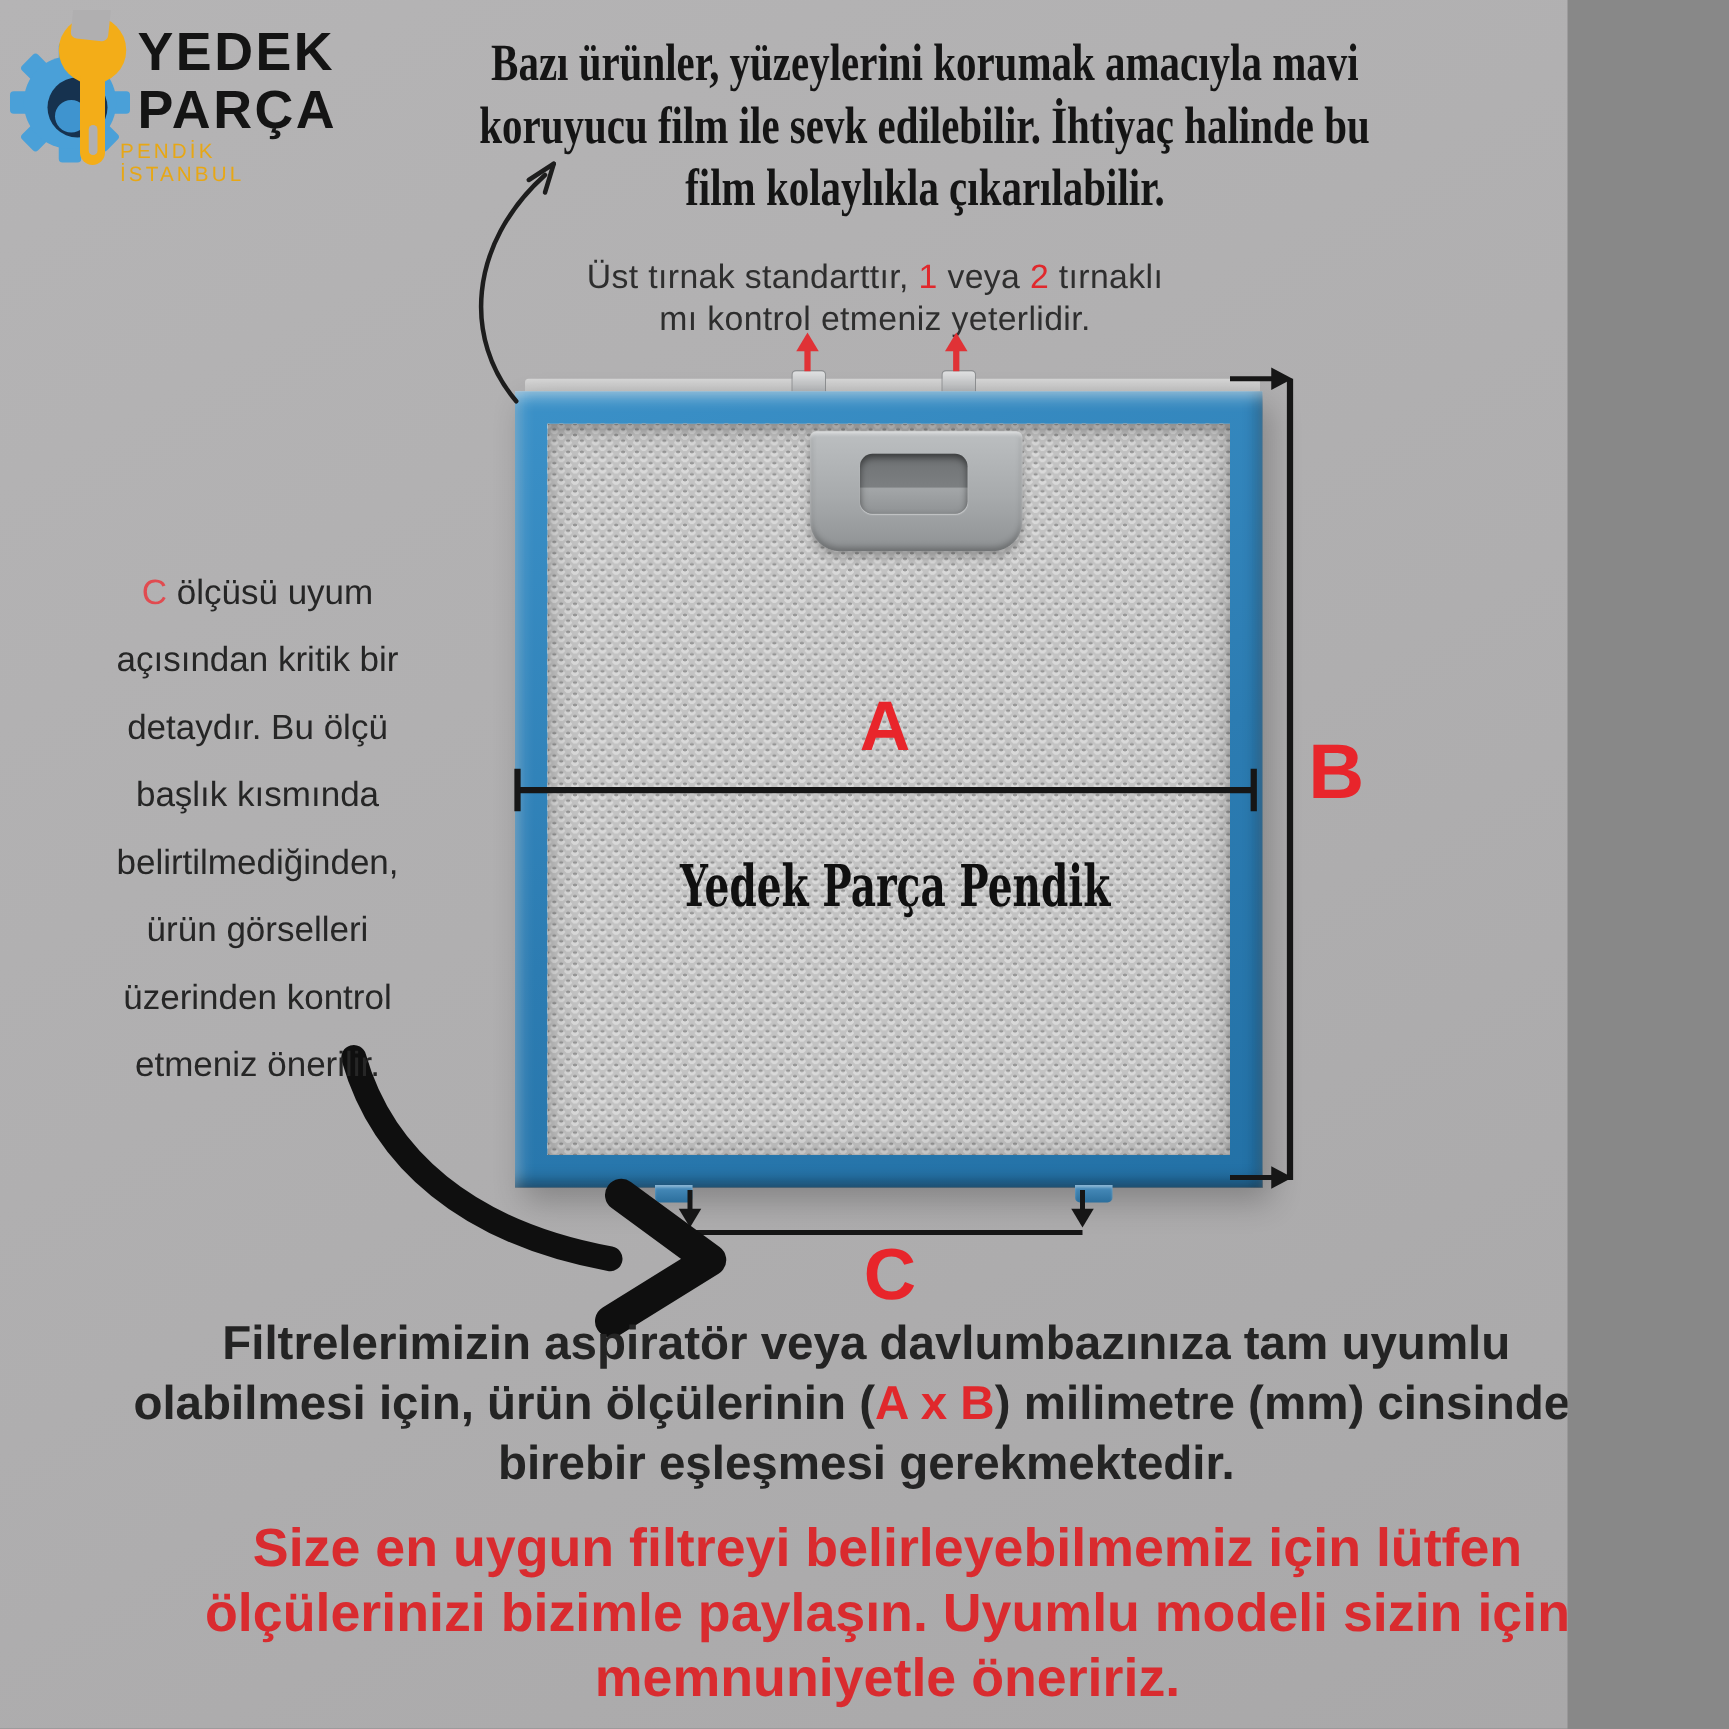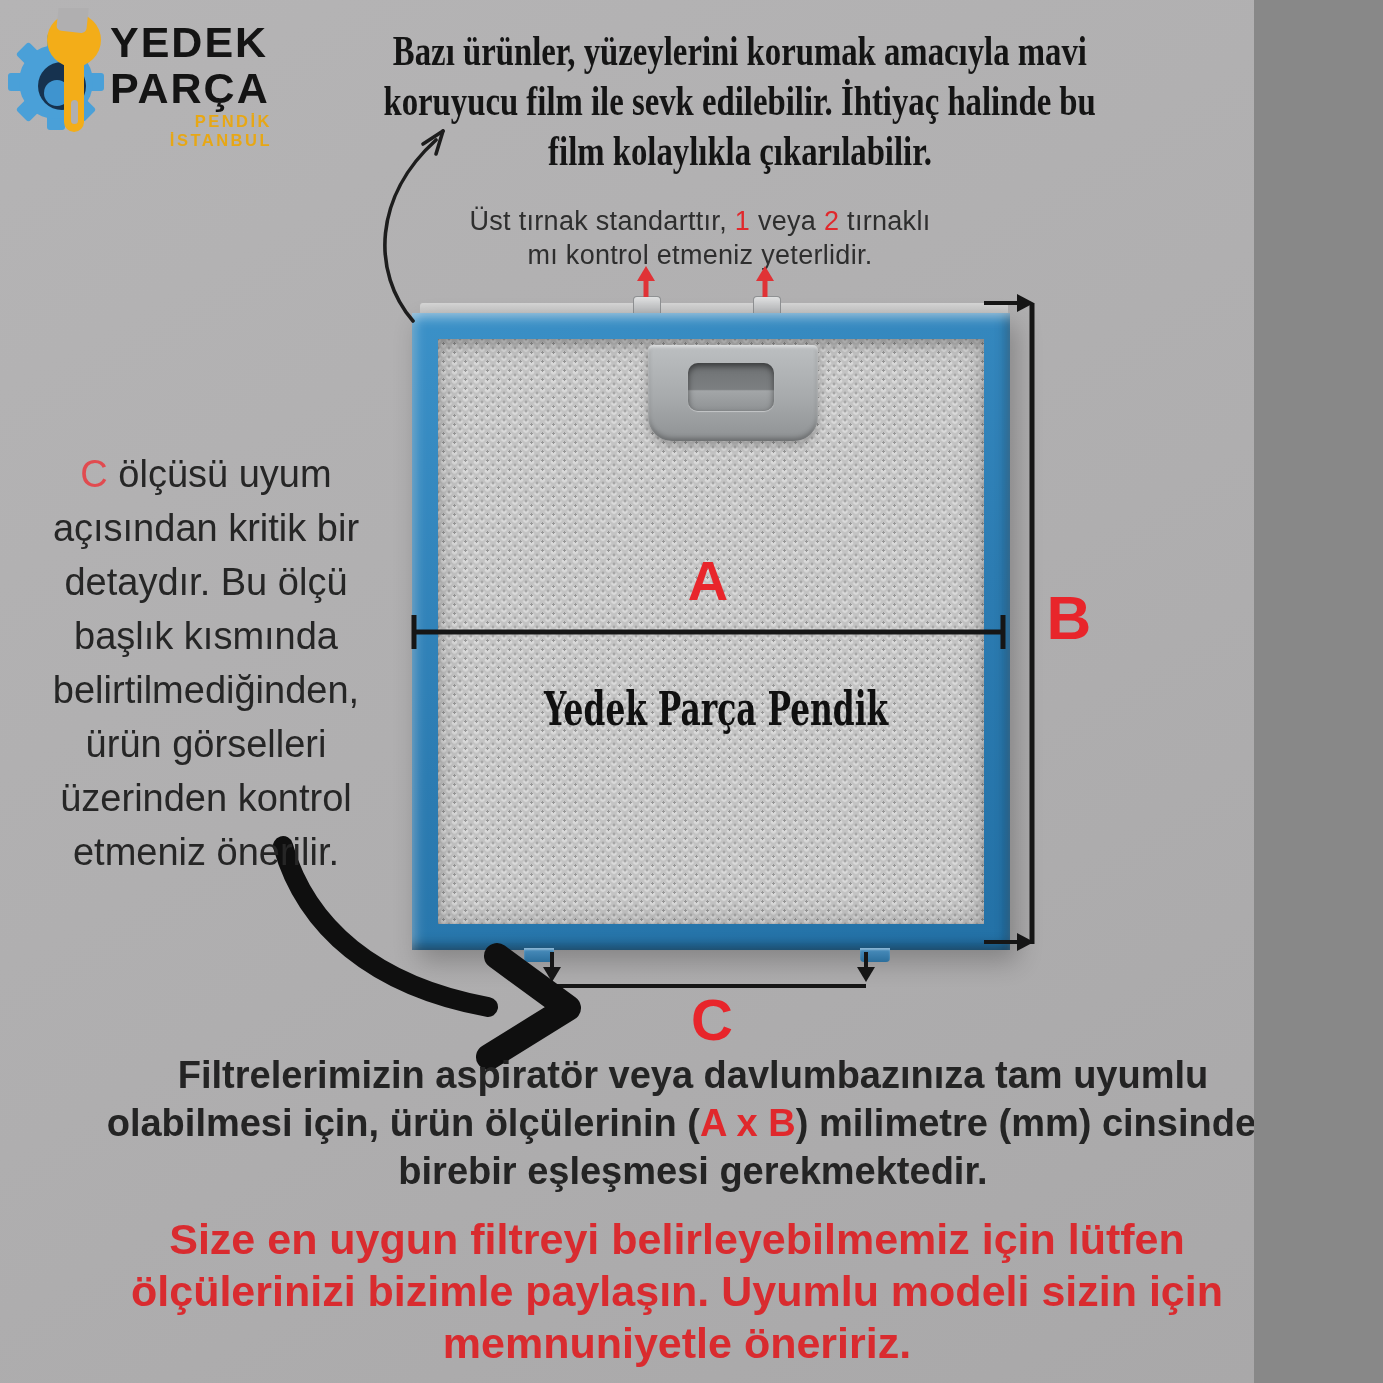--- a/index.html
+++ b/index.html
@@ -11,21 +11,21 @@
   .abs{position:absolute;}
   .center{text-align:center;}
   .nowrap{white-space:nowrap;}
 
   
   #logo{left:8px;top:6px;width:265px;height:140px;}
   #logo-badge{left:0;top:2px;width:118px;height:134px;}
   .logo-title{left:102px;width:168px;font-weight:900;font-size:43px;letter-spacing:2px;color:#141414;line-height:44px;}
   #logo-line1{top:14px;}
   #logo-line2{top:60px;}
-  #logo-sub{left:88px;top:106px;width:176px;font-weight:700;font-size:16.5px;letter-spacing:2.5px;color:#e7a715;text-align:right;}
+  #logo-sub{left:88px;top:106px;width:176px;font-weight:400;font-size:16.5px;letter-spacing:2.5px;color:#e7a715;text-align:left;}
 
   
   #top-note{left:240px;top:26px;width:1000px;font-family:Liberation Serif, serif;font-weight:bold;font-size:42px;line-height:50px;color:#151515;}
   #top-note .sq{display:inline-block;transform:scaleX(.78);transform-origin:center;white-space:nowrap;}
 
   
   #tab-note{left:430px;top:204px;width:540px;font-size:27px;line-height:34px;color:#2e2e2e;letter-spacing:.3px;}
   .rednum{color:#e0282c;}
 
   
@@ -68,27 +68,27 @@
 
   
   #watermark{left:416px;top:682px;width:600px;font-family:"DejaVu Serif",serif;font-weight:bold;font-size:46px;color:#101010;}
   #watermark .sq{display:inline-block;transform:scaleX(.68);transform-origin:center;white-space:nowrap;}
   .dim-label{font-weight:bold;color:#e8252b;font-family:"Liberation Sans",sans-serif;}
   #label-a{left:676px;top:548px;width:64px;font-size:56px;}
   #label-b{left:1034px;top:582px;width:70px;font-size:62px;}
   #label-c{left:680px;top:986px;width:64px;font-size:58px;}
 
   
-  #c-note{left:10px;top:447px;width:392px;font-size:38px;line-height:54px;color:#262626;}
+  #c-note{left:10px;top:447px;width:392px;font-size:28px;line-height:54px;color:#262626;}
   #c-note .redc{color:#e14b50;}
 
   
   #fit-note{left:48px;top:1051px;width:1290px;font-size:38px;line-height:48px;color:#242424;font-weight:bold;}
   #fit-note .redab{color:#e0282c;}
-  #cta-note{left:32px;top:1213px;width:1290px;font-size:43px;line-height:52px;font-weight:bold;color:#d92b2f;}
+  #cta-note{left:65px;top:1213px;width:1290px;font-size:43px;line-height:52px;font-weight:bold;color:#d92b2f;}
 
   svg.overlay{position:absolute;left:0;top:0;pointer-events:none;}
 </style>
 </head>
 <body>
 
 <div id="canvas">
 
   <div id="logo" class="abs">
     <svg id="logo-badge" class="abs" width="118" height="134" viewBox="0 0 118 134">

